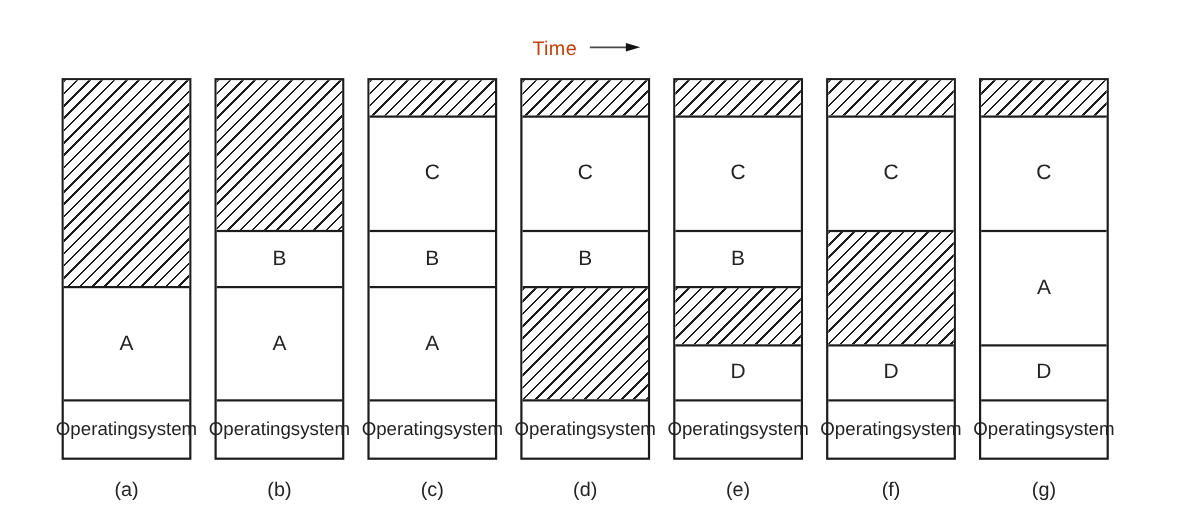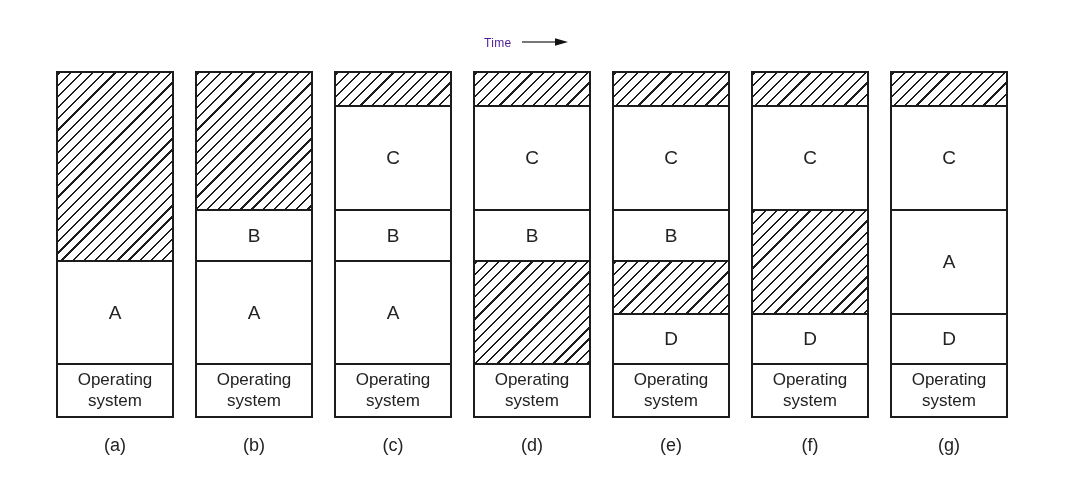--- a/index.html
+++ b/index.html
@@ -18,22 +18,22 @@
   
   .time-row {
     position: absolute;
     left: 484px;
     top: 34px;
     display: flex;
     align-items: center;
     gap: 11px;
   }
   .time-text {
-    font-size: 12px;
-    color: #4c1d95;
+    font-size: 18px;
+    color: #c2410c;
     letter-spacing: 0.3px;
   }
   
   .cols-row {
     position: absolute;
     left: 56px;
     top: 71px;
     display: flex;
     gap: 21px;
     align-items: flex-start;
@@ -70,21 +70,21 @@
       #1c1c1c 1.6px,
       rgba(0,0,0,0) 1.6px,
       rgba(0,0,0,0) 7.9px
     );
   }
   .os-box {
     box-sizing: border-box;
     border-top: 2px solid #1c1c1c;
     height: 53px;
     display: flex;
-    flex-direction: column;
+    flex-direction: row;
     align-items: center;
     justify-content: center;
     font-size: 17px;
     line-height: 1.2;
     color: #232323;
     text-align: center;
   }
   .caption {
     margin-top: 17px;
     font-size: 18px;

